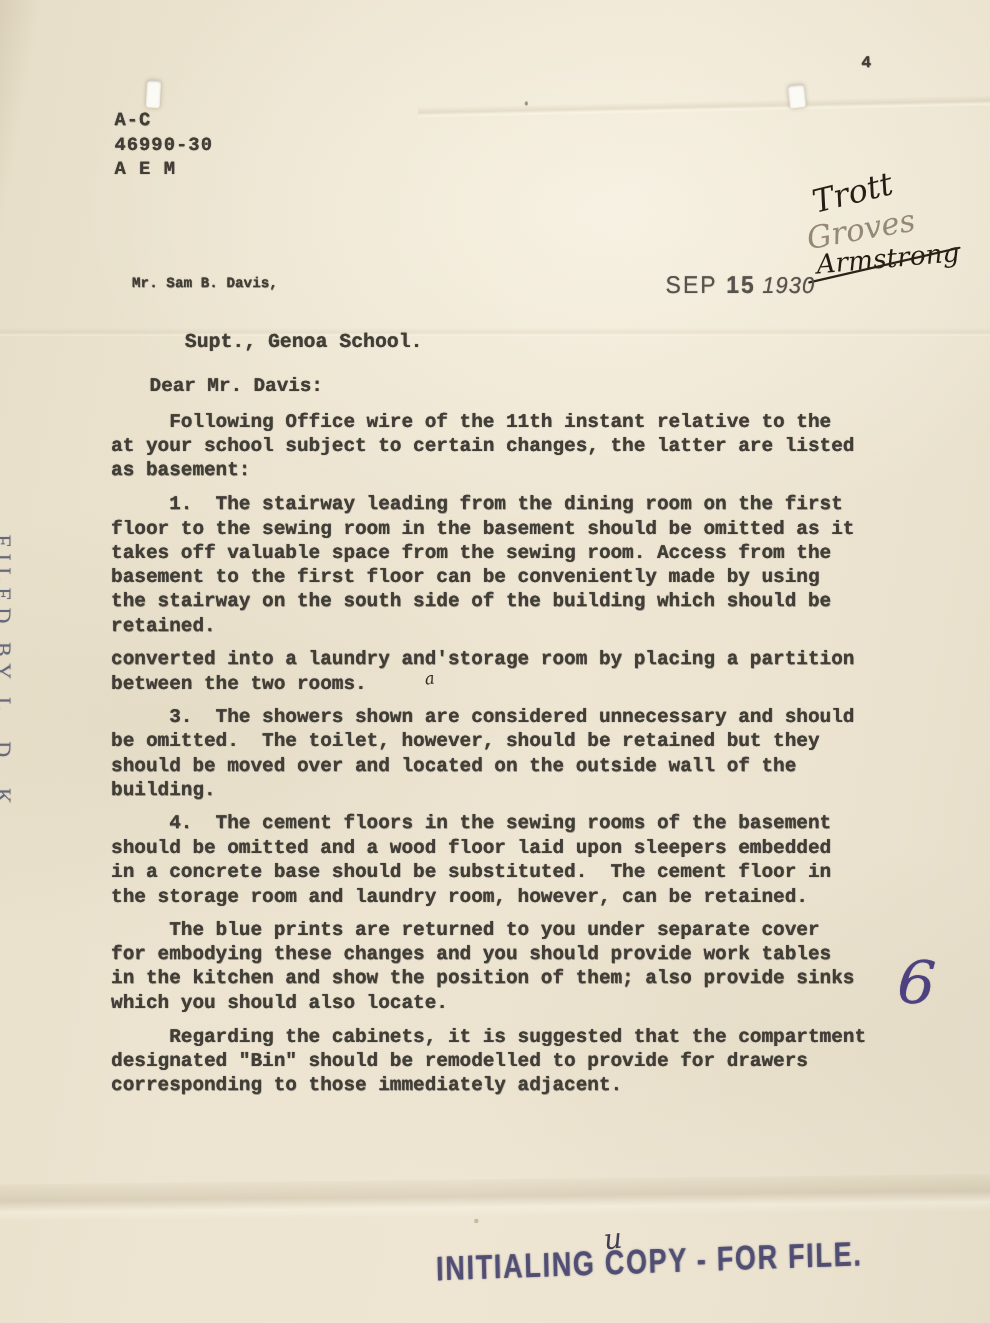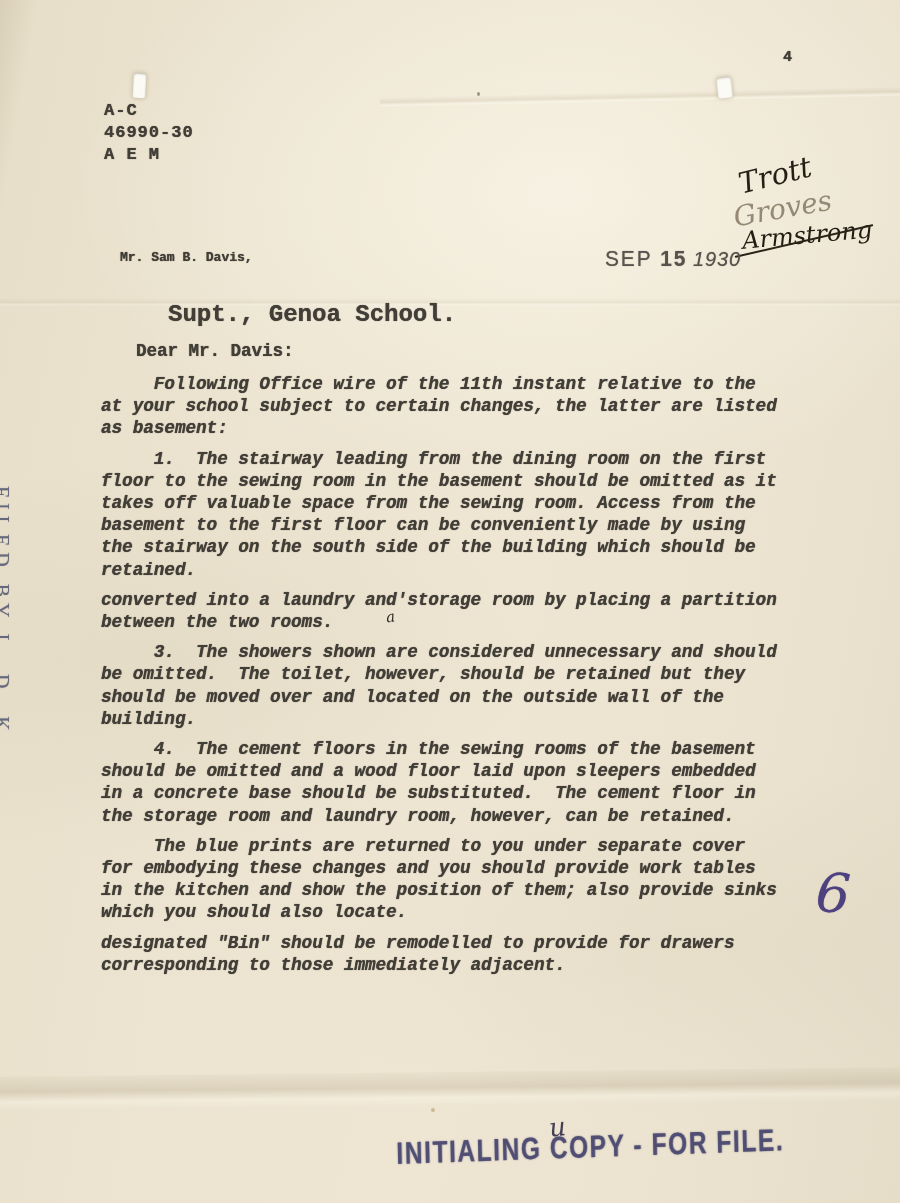--- a/index.html
+++ b/index.html
@@ -35,26 +35,26 @@
   .type {
     font-family: "Liberation Mono", monospace;
     font-weight: bold;
     color: #413d37;
     text-shadow: 0 0 1px rgba(65,60,52,0.85), 0.4px 0.4px 0.6px rgba(65,60,52,0.4);
   }
   .ref-block { position: absolute; left: 88px; top: 100px; font-size: 17px; line-height: 22px; letter-spacing: 1px; margin-left: 16px; }
   .page-num { position: absolute; left: 783px; top: 49px; font-size: 15px; }
 
   .addr-name { position: absolute; left: 120px; top: 250px; font-size: 13px; text-align: right; }
-  .addr-title { position: absolute; left: 168px; top: 301px; font-size: 24px; }
+  .addr-title { position: absolute; left: 168px; top: 301px; font-size: 18px; }
   .salutation { position: absolute; left: 120px; top: 341px; font-size: 17.5px; margin-left: 16px; }
 
   .body-text { position: absolute; left: 101px; top: 373px; font-size: 17.6px; }
   .para { margin: 0 0 8px 0; }
-  .line { white-space: pre; line-height: 22.2px; font-style: italic; }
+  .line { white-space: pre; line-height: 22.2px; }
 
   
   .date-stamp { position: absolute; left: 605px; top: 246px; color: #57524b; white-space: nowrap;
     font-family: "Liberation Sans", sans-serif; transform: scaleX(0.95); transform-origin: left top;
     text-shadow: 0 0 1px rgba(87,82,75,0.7); }
   .date-stamp .mo { font-size: 22px; letter-spacing: 2px; }
   .date-stamp .dy { font-size: 22px; font-weight: bold; letter-spacing: 2px; margin-left: 8px; }
   .date-stamp .yr { font-size: 21px; font-style: italic; letter-spacing: 1px; margin-left: 6px; }
 
   
@@ -147,20 +147,21 @@
       <div class="line">in a concrete base should be substituted.  The cement floor in</div>
       <div class="line">the storage room and laundry room, however, can be retained.</div>
     </div>
     <div class="para">
       <div class="line">     The blue prints are returned to you under separate cover</div>
       <div class="line">for embodying these changes and you should provide work tables</div>
       <div class="line">in the kitchen and show the position of them; also provide sinks</div>
       <div class="line">which you should also locate.</div>
     </div>
     <div class="para">
+      <div class="line">     Regarding the cabinets, it is suggested that the compartment</div>
       <div class="line">designated "Bin" should be remodelled to provide for drawers</div>
       <div class="line">corresponding to those immediately adjacent.</div>
     </div>
   </div>
 
   <div class="hand hw-insert">a</div>
   <div class="hand hw-six">6</div>
   <div class="hand hw-initial">u</div>
 
   <div class="filed-stamp">FILED BY L. D. K.</div>

